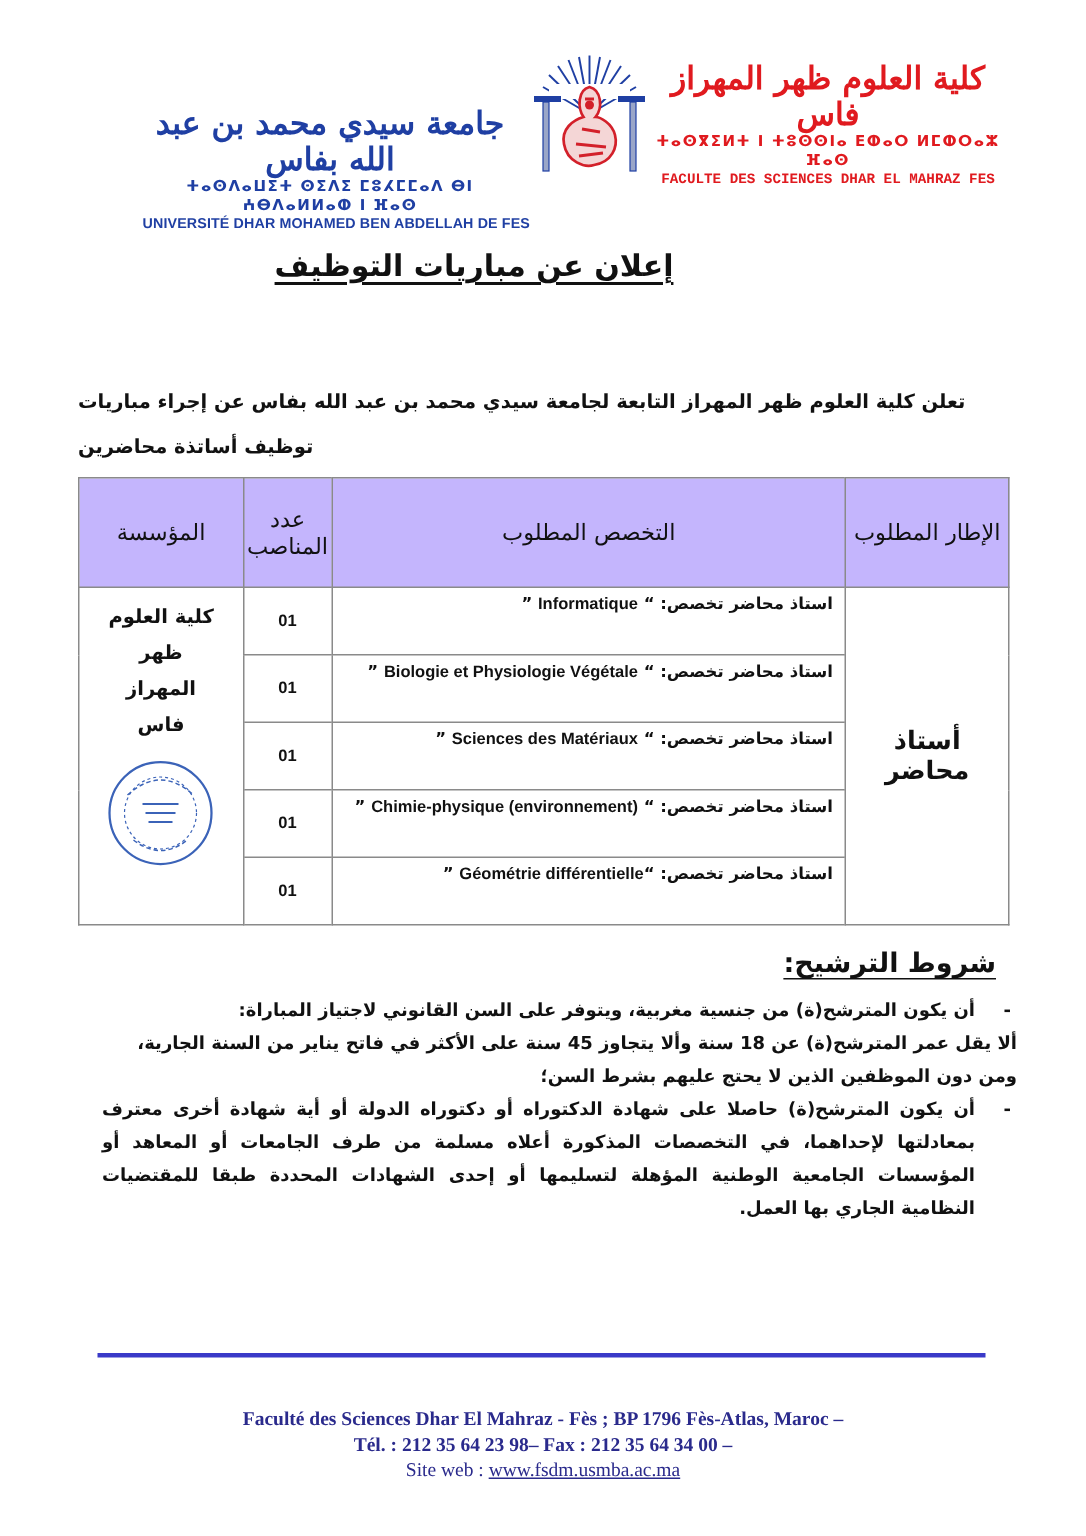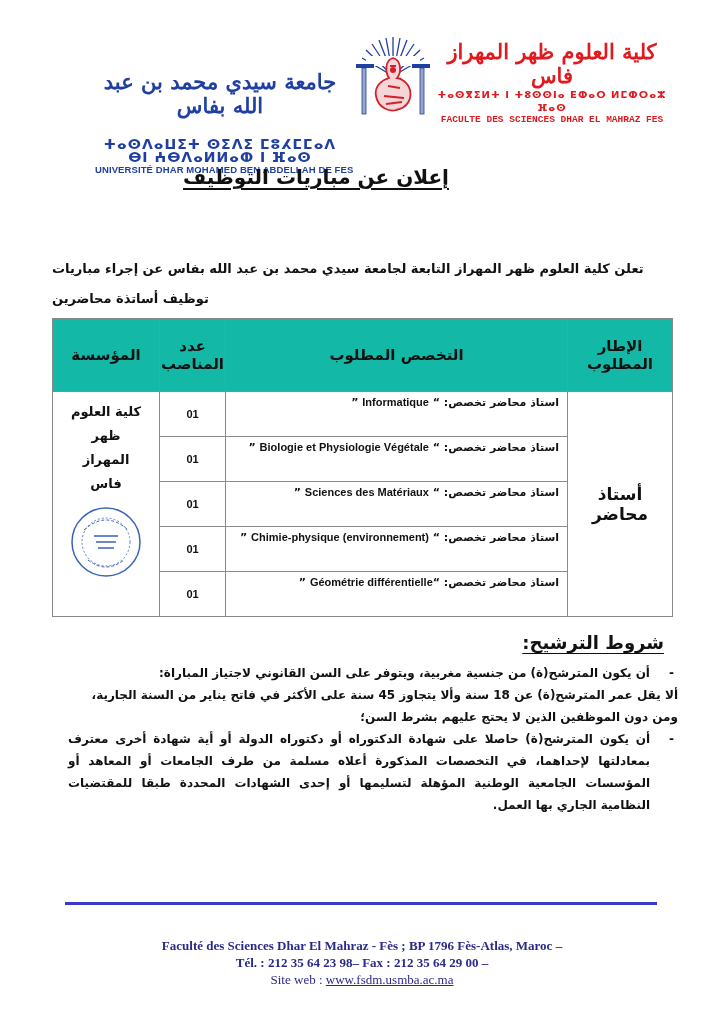--- a/index.html
+++ b/index.html
@@ -2,42 +2,42 @@
 <html><head>
 <meta charset="utf-8">
 <style>
   html, body { margin: 0; padding: 0; background: #ffffff; }
   body { width: 724px; height: 1024px; position: relative; overflow: hidden; font-family: "DejaVu Sans", sans-serif; color: #111; }
 
   
   .header { position: absolute; left: 0; top: 30px; width: 724px; height: 95px; text-decoration: underline; }
   .univ-block { position: absolute; left: 95px; top: 40px; width: 250px; text-align: center; color: #1d3d9b; }
   .univ-ar { font-family: "DejaVu Serif", serif; font-size: 21px; font-weight: bold; line-height: 24px; direction: rtl; color: #1f3fa3; }
-  .univ-tf { font-size: 14px; font-weight: bold; letter-spacing: 1px; line-height: 13px; color: #1f3fa3; margin-top: 20px; }
+  .univ-tf { font-size: 10px; font-weight: bold; letter-spacing: 1px; line-height: 13px; color: #1f3fa3; }
   .univ-fr { font-family: "Liberation Sans", sans-serif; font-size: 9.5px; font-weight: bold; line-height: 12px; color: #1f3fa3; letter-spacing: 0.1px; white-space: nowrap; }
 
   .fac-block { position: absolute; left: 432px; top: 40px; width: 240px; text-align: center; color: #e01a1f; }
   .fac-ar { font-family: "DejaVu Serif", serif; font-size: 21px; font-weight: bold; line-height: 24px; direction: rtl; color: #e01a1f; }
   .fac-tf { font-size: 10px; font-weight: bold; letter-spacing: 1px; line-height: 13px; color: #e01a1f; }
   .fac-fr { font-family: Liberation Mono, monospace; font-size: 9.5px; font-weight: bold; line-height: 12px; color: #e01a1f; white-space: nowrap; }
 
   .emblem { position: absolute; left: 352px; top: 36px; width: 82px; height: 82px; }
 
   
   .doc-title { position: absolute; left: 0; width: 632px; top: 165px; text-align: center; font-family: "DejaVu Sans", sans-serif; font-size: 20px; font-weight: bold; direction: rtl; }
   .doc-title span { text-decoration: underline; text-underline-offset: 4px; }
 
   
   .intro { position: absolute; right: 62px; width: 610px; top: 254px; direction: rtl; text-align: left; font-size: 13px; font-weight: bold; line-height: 30px; }
   .intro .date { font-family: "Liberation Sans", sans-serif; font-size: 17px; font-weight: bold; }
 
   
   .posts-table { position: absolute; left: 52px; top: 318px; width: 621px; border-collapse: collapse; direction: rtl; }
   .posts-table th, .posts-table td { border: 1.5px solid #8a8a8a; }
-  .posts-table thead th { background: #14b8a6; height: 70px; font-size: 15px; font-weight: bold; color: #111; vertical-align: middle; font-family: "DejaVu Sans", sans-serif; }
+  .posts-table thead th { background: #c4b5fd; height: 70px; font-size: 15px; font-weight: normal; color: #111; vertical-align: middle; font-family: "DejaVu Sans", sans-serif; }
   .col-frame { width: 108px; }
   .col-spec { width: 340px; }
   .col-count { width: 56px; }
   .col-inst { width: 108px; }
   .posts-table tbody td { height: 40px; vertical-align: top; }
   .frame-cell { text-align: center; vertical-align: middle !important; font-size: 17px; font-weight: bold; }
   .spec-cell { text-align: right; padding: 4px 8px 0 8px; font-size: 11px; font-weight: bold; white-space: nowrap; }
   .spec-cell .spec-fr { font-family: "Liberation Sans", sans-serif; font-size: 11px; font-weight: bold; }
   .count-cell { text-align: center; vertical-align: middle !important; font-family: "Liberation Sans", sans-serif; font-size: 11px; font-weight: bold; }
   .inst-cell { text-align: center; vertical-align: top !important; padding-top: 8px; font-size: 13px; font-weight: bold; line-height: 24px; }
@@ -180,17 +180,17 @@
 <div class="cond-list">
   <p class="bullet">أن يكون المترشح(ة) من جنسية مغربية، ويتوفر على السن القانوني لاجتياز المباراة:</p>
   <p class="cont" style="padding-right:0">ألا يقل عمر المترشح(ة) عن 18 سنة وألا يتجاوز 45 سنة على الأكثر في فاتح يناير من السنة الجارية،</p>
   <p class="cont" style="padding-right:0">ومن دون الموظفين الذين لا يحتج عليهم بشرط السن؛</p>
   <p class="bullet">أن يكون المترشح(ة) حاصلا على شهادة الدكتوراه أو دكتوراه الدولة أو أية شهادة أخرى معترف بمعادلتها لإحداهما، في التخصصات المذكورة أعلاه مسلمة من طرف الجامعات أو المعاهد أو المؤسسات الجامعية الوطنية المؤهلة لتسليمها أو إحدى الشهادات المحددة طبقا للمقتضيات النظامية الجاري بها العمل.</p>
 </div>
 
 <div class="footer-rule"></div>
 <div class="footer">
   <div class="b">Faculté des Sciences Dhar El Mahraz - Fès ; BP 1796 Fès-Atlas, Maroc –</div>
-  <div class="b">Tél. : 212 35 64 23 98– Fax : 212 35 64 29 00 –</div>
+  <div class="b">Tél. : 212 35 64 23 98– Fax : 212 35 64 34 00 –</div>
   <div>
     <span>Site web : </span><a class="site-link">www.fsdm.usmba.ac.ma</a>
   </div>
 </div>
 
 </body></html>

